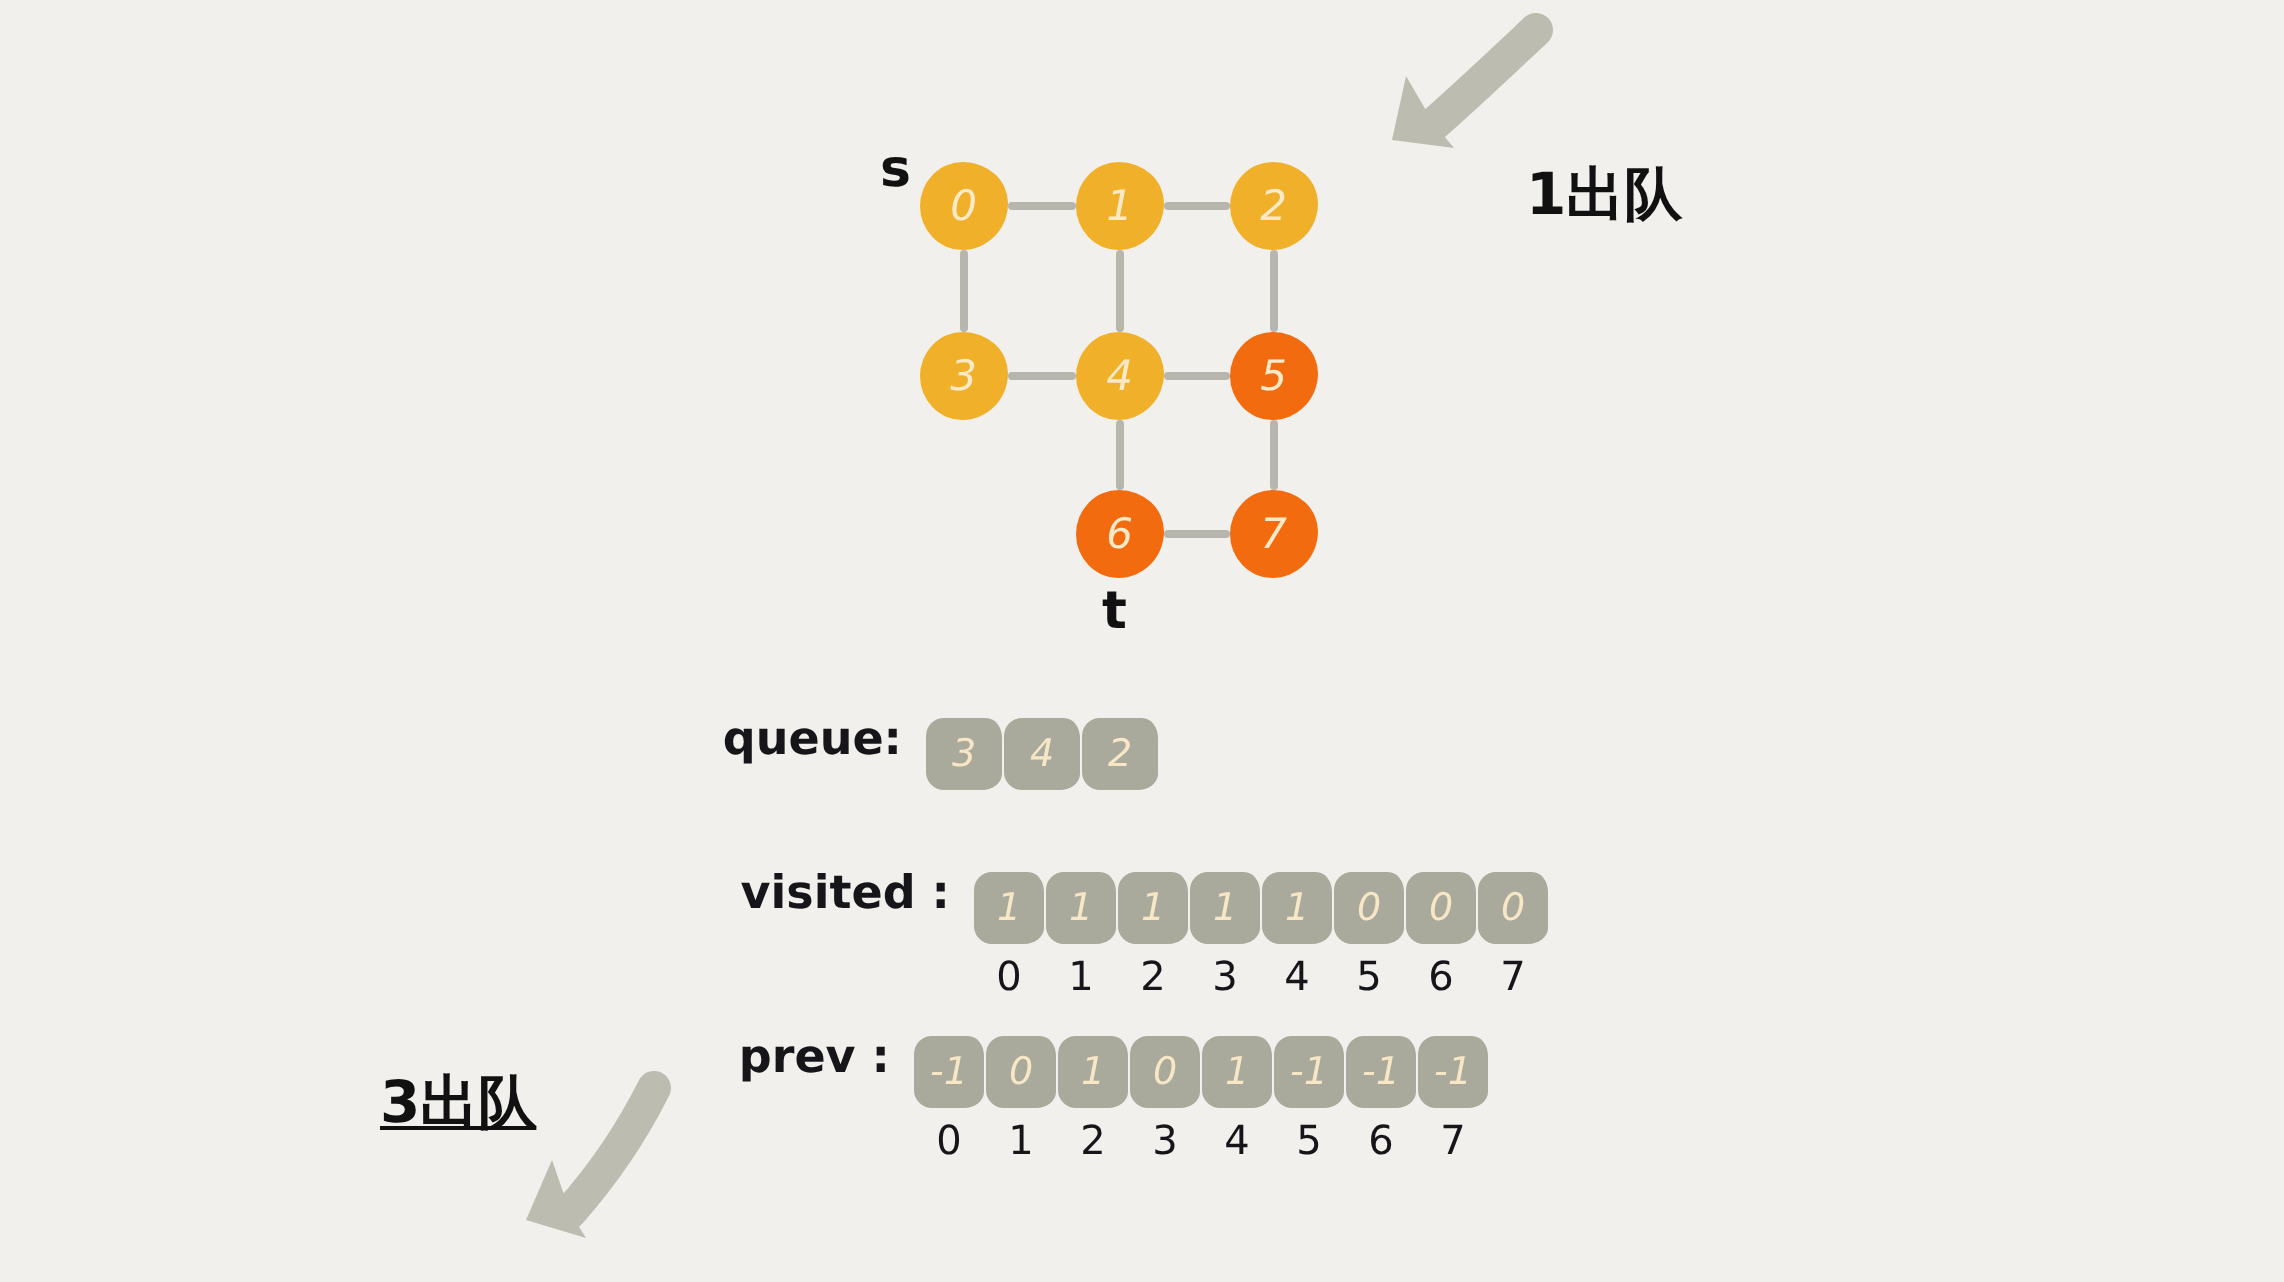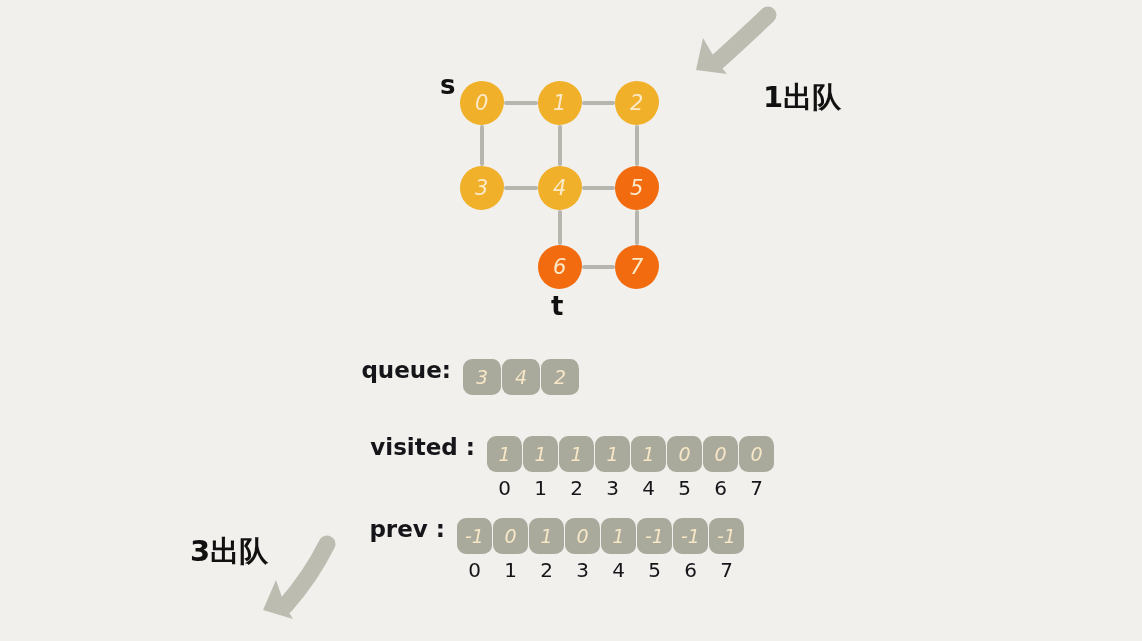--- a/index.html
+++ b/index.html
@@ -231,15 +231,15 @@
       <path d="M717 62 L 703 38 L 696 70 L 727 74 Z" fill="#bcbcb0"></path>
     </g>
 
     <g>
       <path d="M327 544 C 315 568, 300 589, 285 606" stroke="#bcbcb0" stroke-width="17" stroke-linecap="round" fill="none"></path>
       <path d="M285 606 L 276 580 L 263 610 L 293 619 Z" fill="#bcbcb0"></path>
     </g>
   </svg>
 
   <div class="annotation" style="left:763px; top:44px;margin-top:39px;">1出队</div>
-  <div class="annotation" style="left:190px; top:537px;">3出队</div>
+  <div class="annotation" style="left:190px; top:537px;text-decoration:underline;">3出队</div>
 
 </div>
 
 </body></html>

